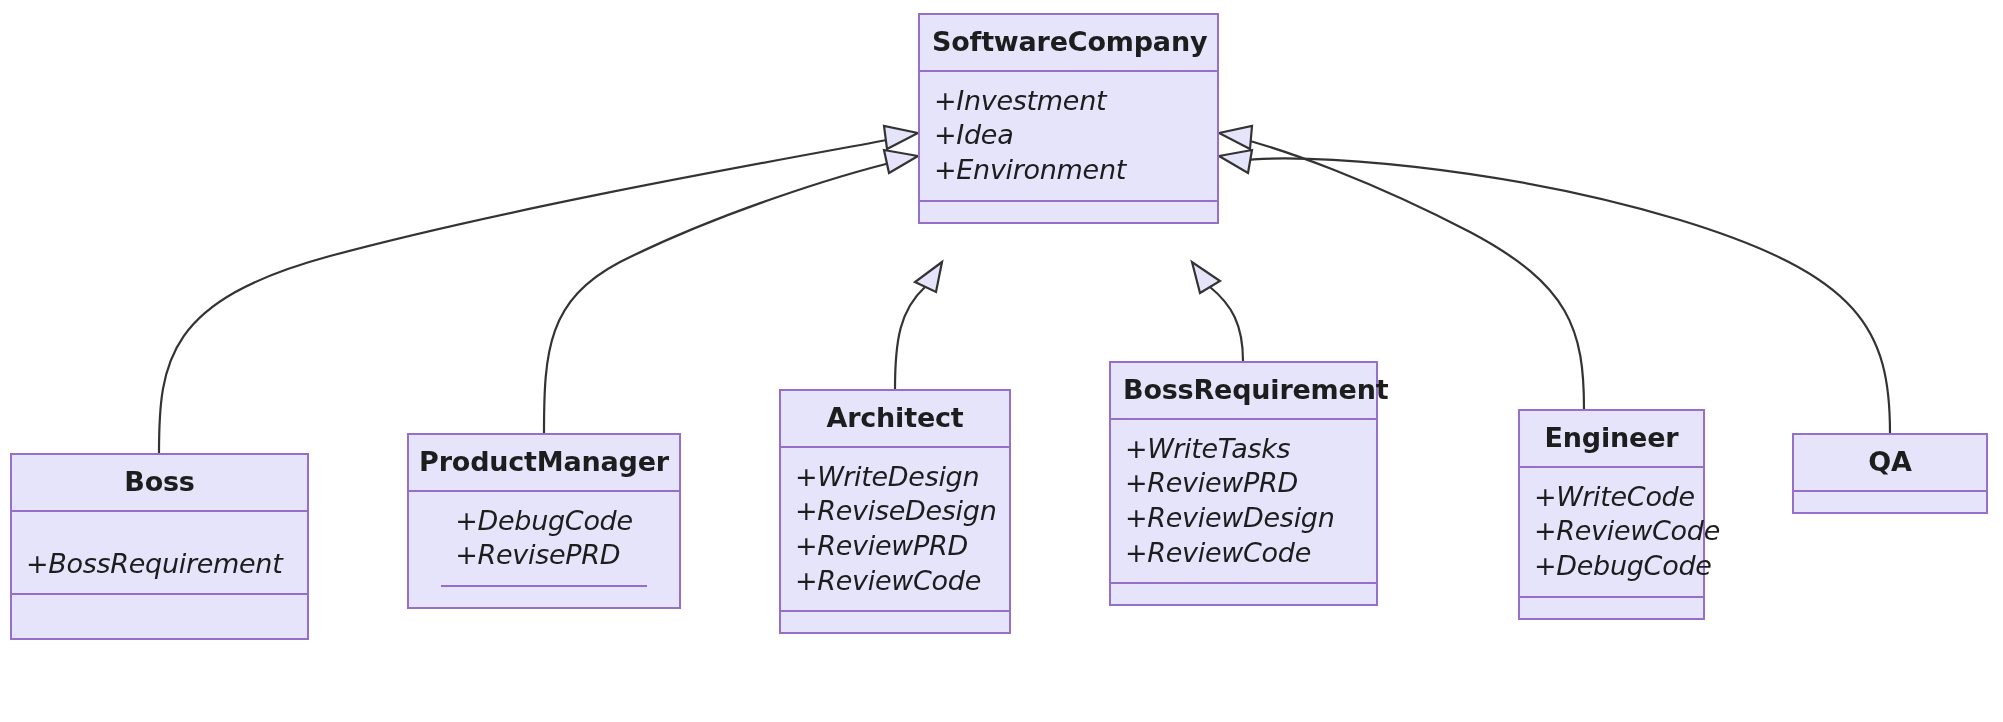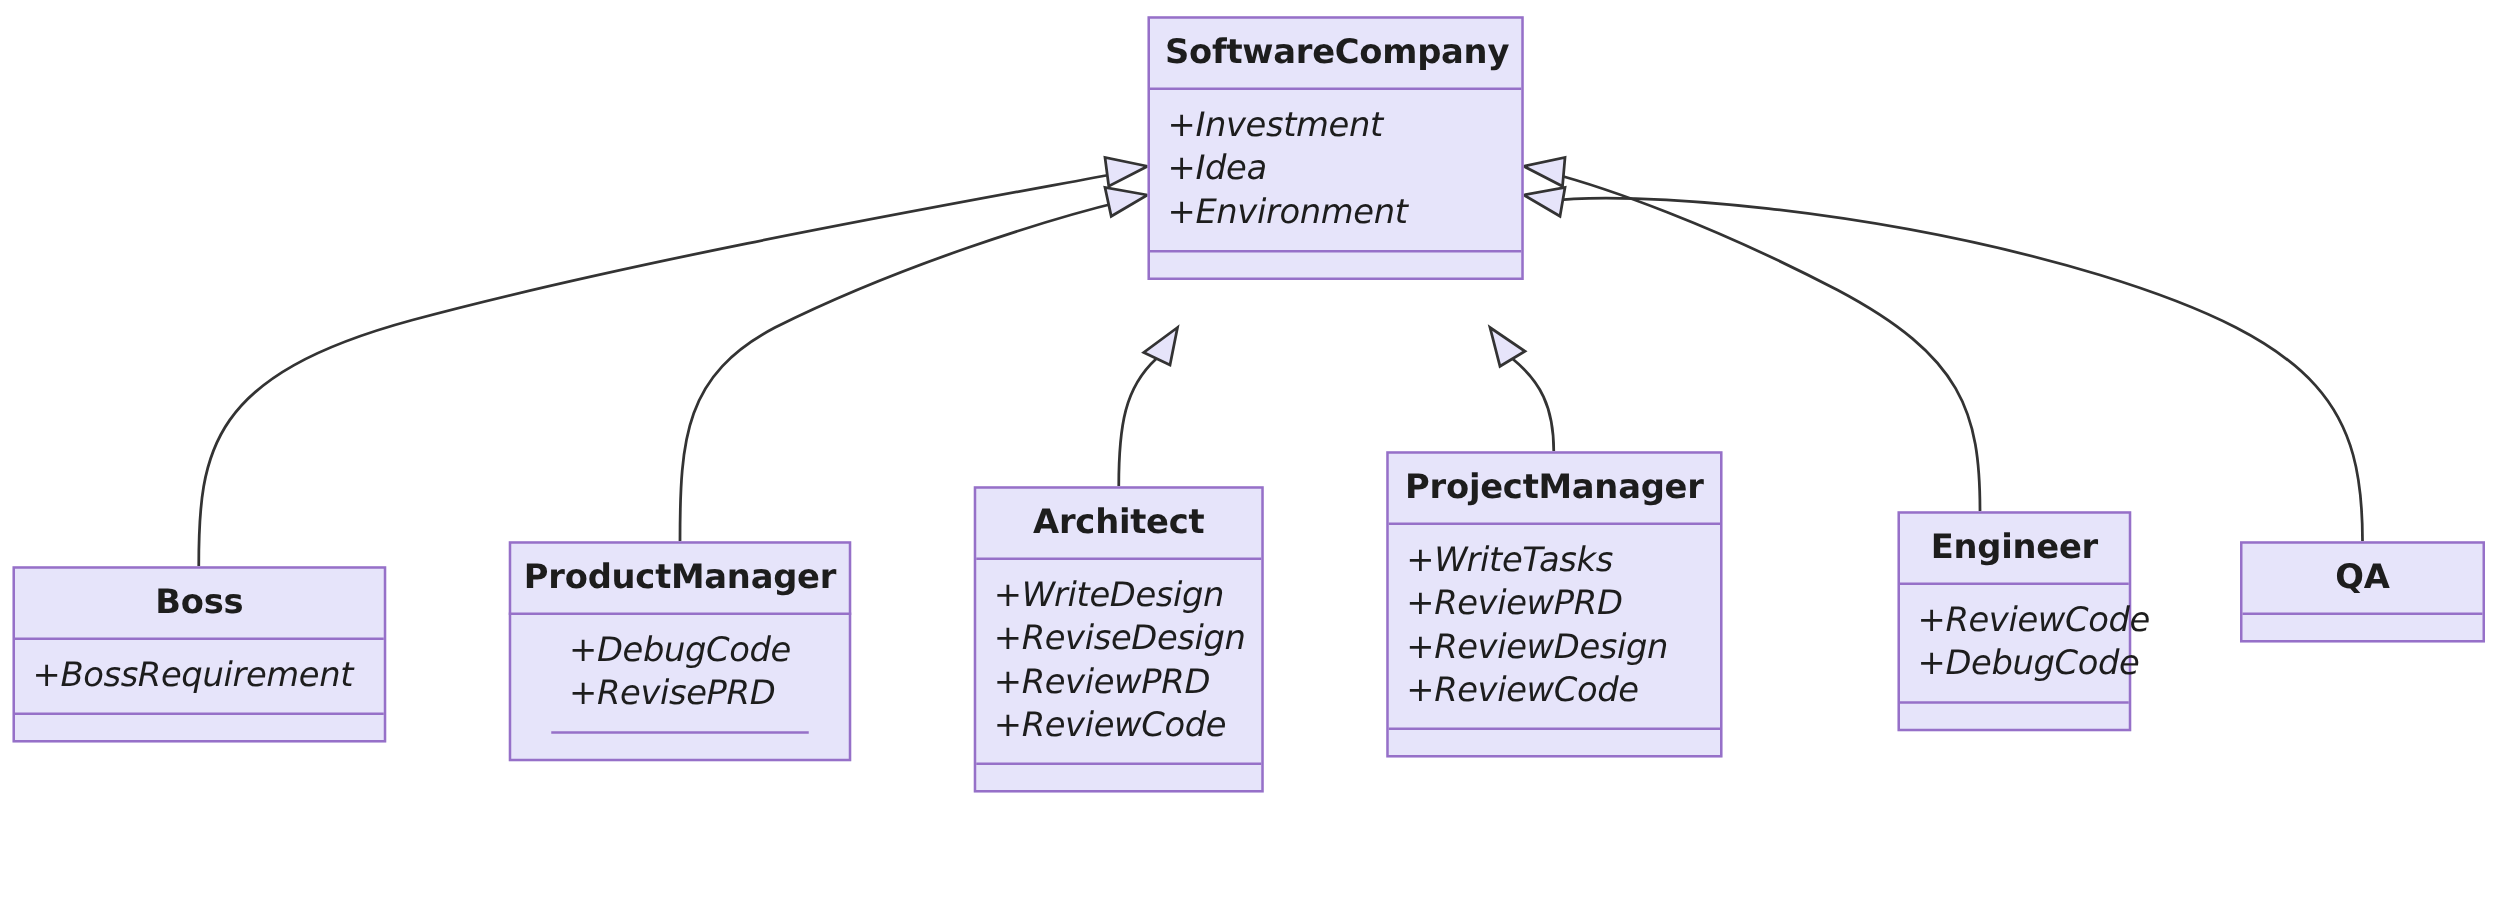--- a/index.html
+++ b/index.html
@@ -67,21 +67,21 @@
     letter-spacing: -0.3px;
   }
 
   .class-methods {
     min-height: 20px;
     height: 20px;
   }
 
   
   #class-softwarecompany { left: 918px; top: 13px;  width: 301px; }
-  #class-boss            { left: 10px;  top: 453px; width: 299px; }
+  #class-boss            { left: 10px;  top: 453px; width: 299px; gap: 23px; }
   #class-productmanager  { left: 407px; top: 433px; width: 274px; align-items: center; }
   #class-architect       { left: 779px; top: 389px; width: 232px; }
   #class-projectmanager  { left: 1109px;top: 361px; width: 269px; }
   #class-engineer        { left: 1518px;top: 409px; width: 187px; }
   #class-qa              { left: 1792px;top: 433px; width: 196px; }
 </style>
 </head>
 <body>
 
 <div id="diagram-root">
@@ -151,33 +151,34 @@
     <div class="class-attributes">
       <div class="attr-row">+WriteDesign</div>
       <div class="attr-row">+ReviseDesign</div>
       <div class="attr-row">+ReviewPRD</div>
       <div class="attr-row">+ReviewCode</div>
     </div>
     <div class="class-methods"></div>
   </div>
 
   <div class="uml-class" id="class-projectmanager">
-    <div class="class-title">ProjectManager</div>
+    <div class="class-title">BossRequirement</div>
     <div class="class-attributes">
       <div class="attr-row">+WriteTasks</div>
       <div class="attr-row">+ReviewPRD</div>
       <div class="attr-row">+ReviewDesign</div>
       <div class="attr-row">+ReviewCode</div>
     </div>
     <div class="class-methods"></div>
   </div>
 
   <div class="uml-class" id="class-engineer">
     <div class="class-title">Engineer</div>
     <div class="class-attributes">
+      <div class="attr-row">+WriteCode</div>
       <div class="attr-row">+ReviewCode</div>
       <div class="attr-row">+DebugCode</div>
     </div>
     <div class="class-methods"></div>
   </div>
 
   <div class="uml-class" id="class-qa">
     <div class="class-title">QA</div>
     <div class="class-methods"></div>
   </div>

